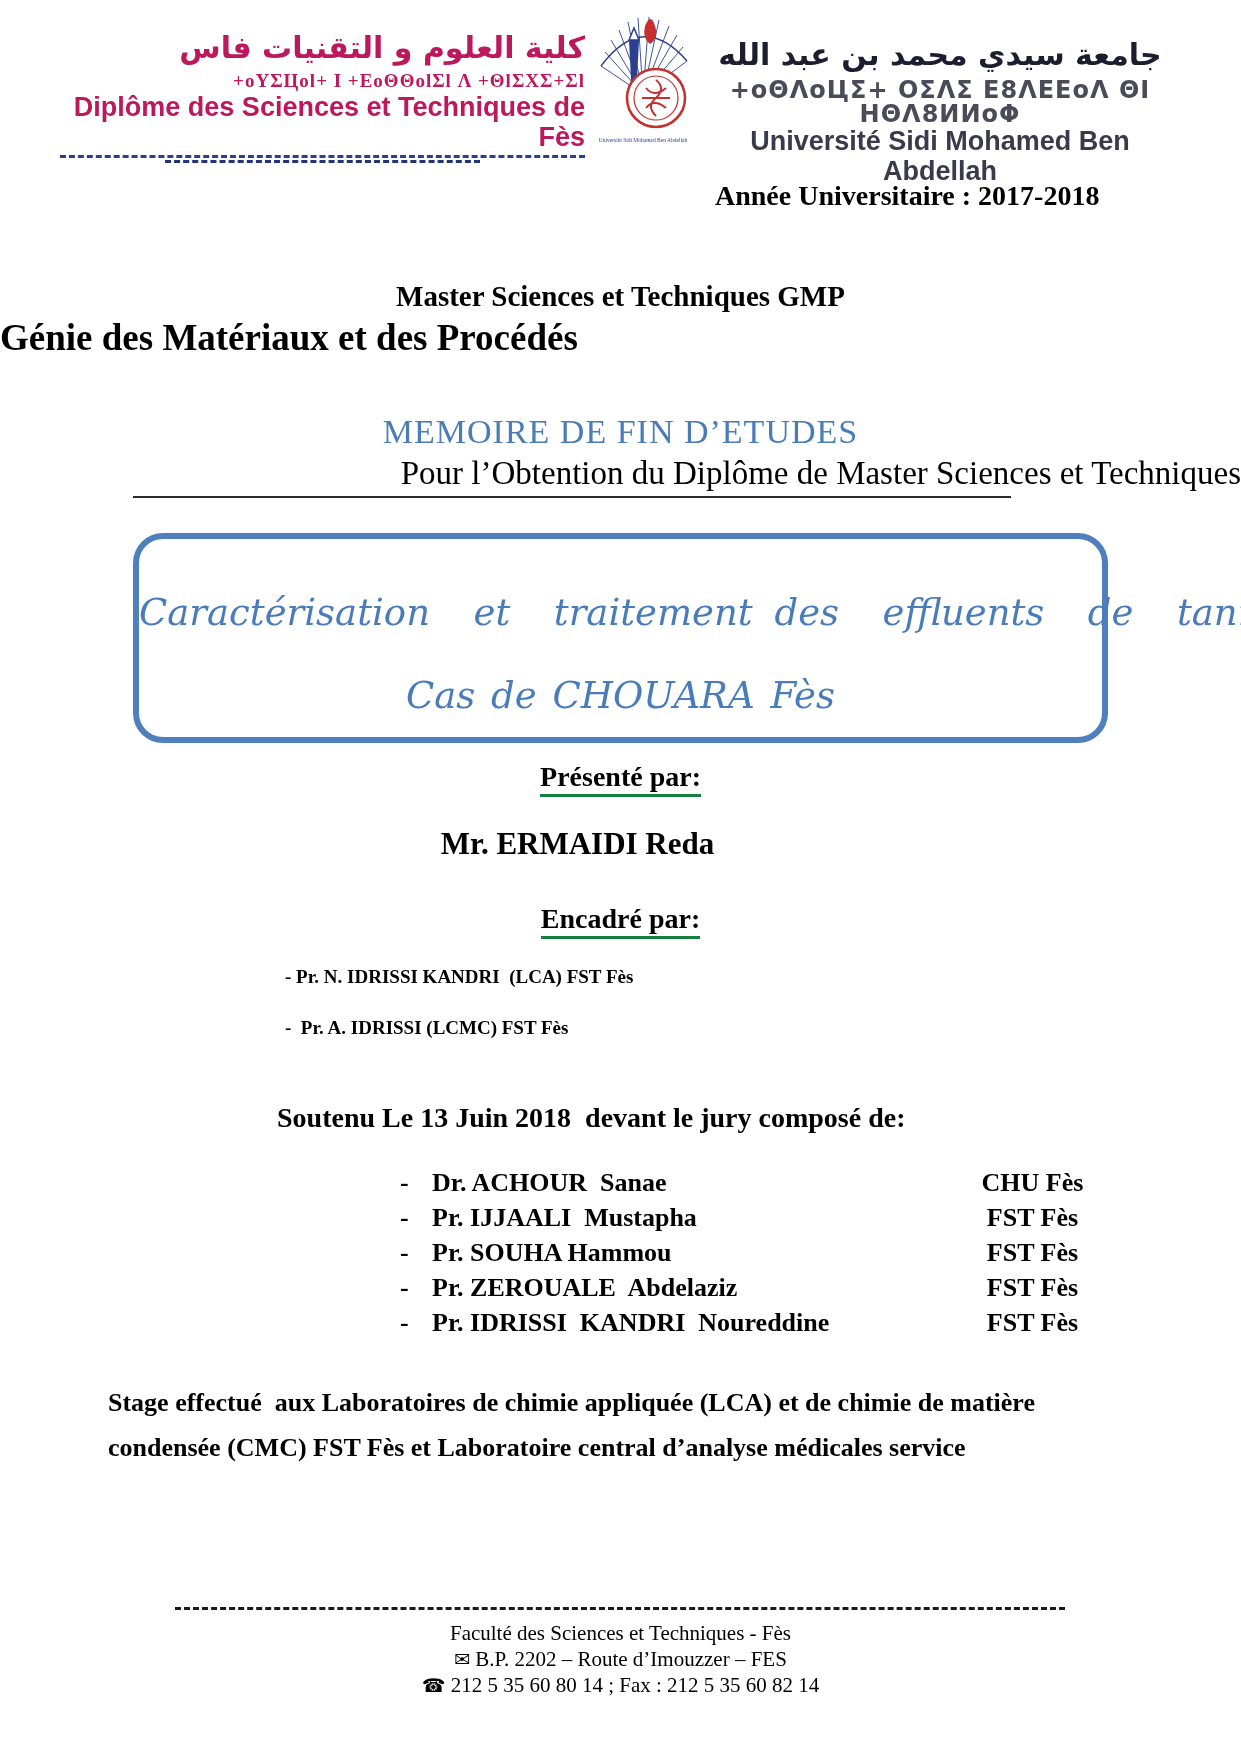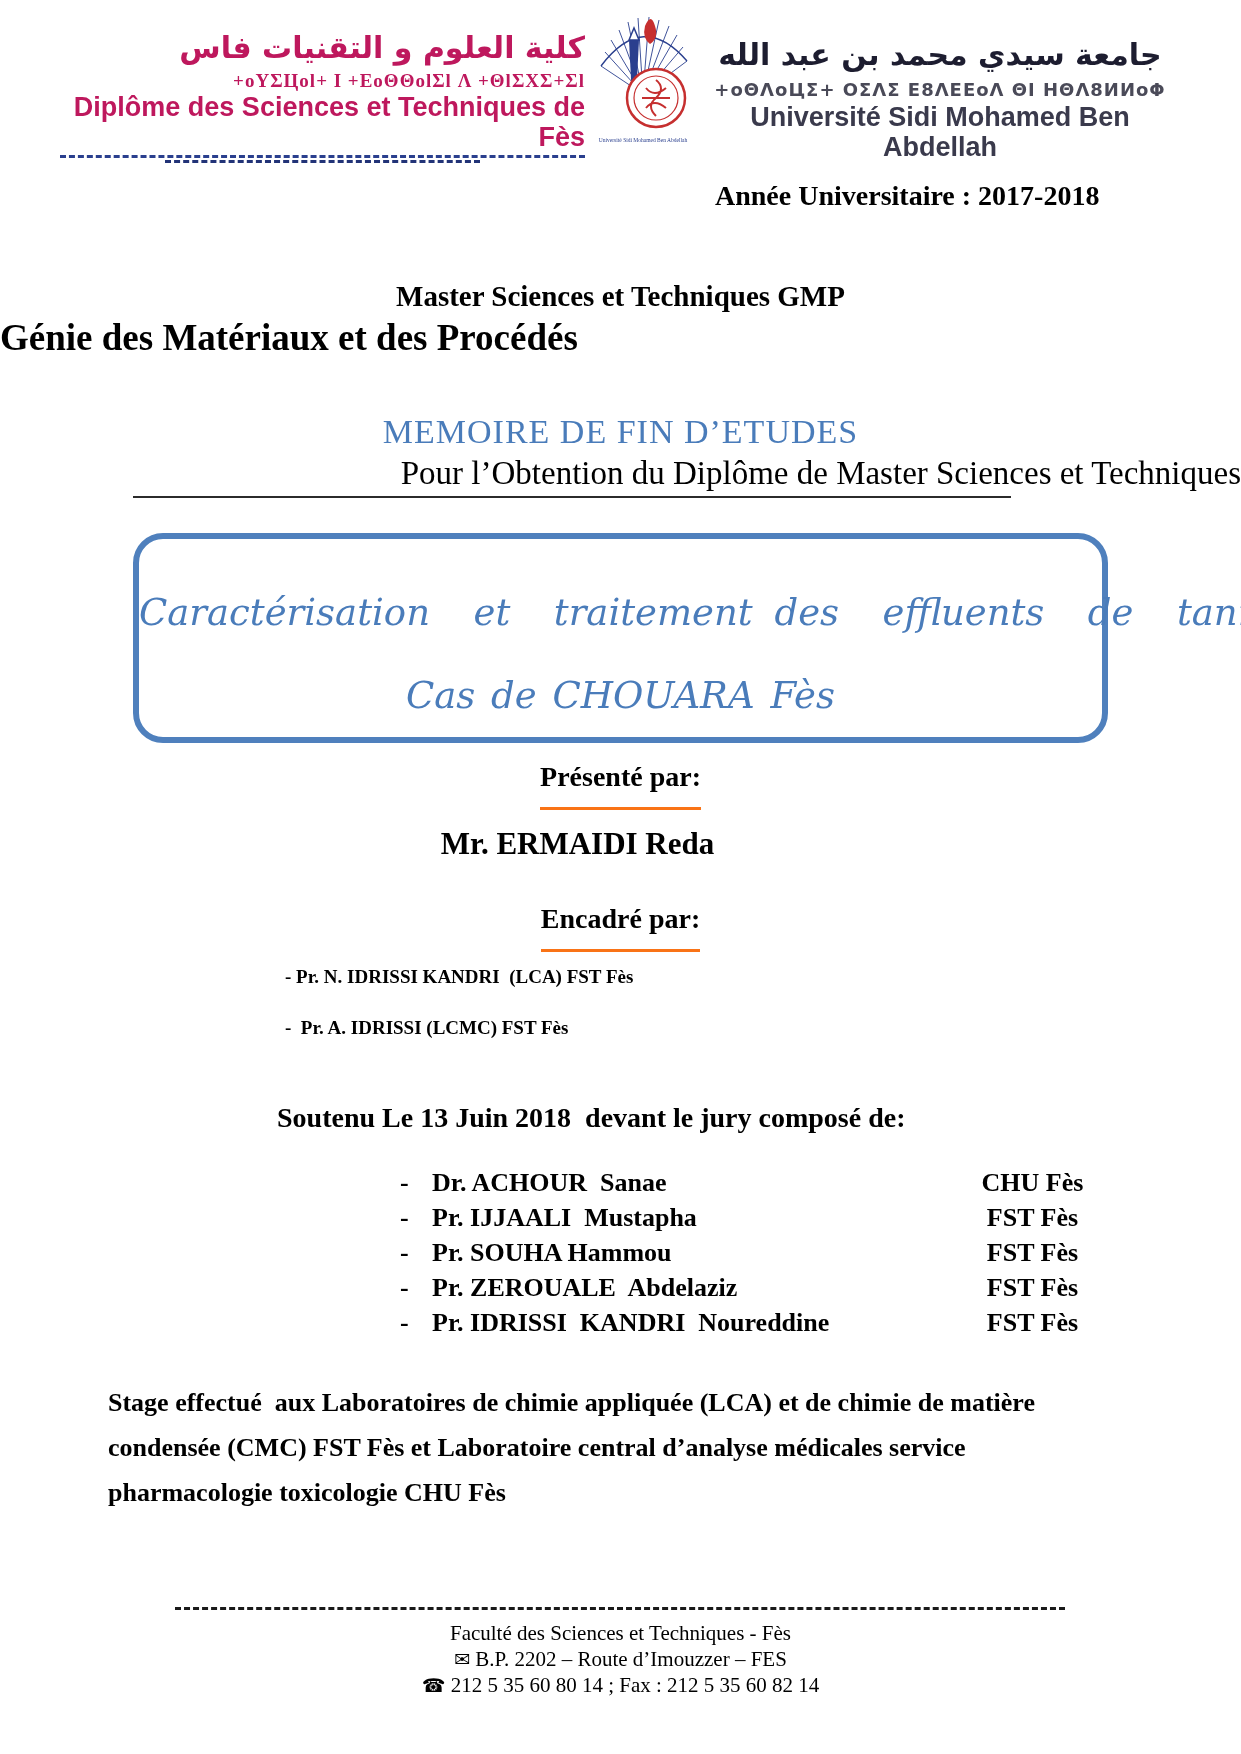--- a/index.html
+++ b/index.html
@@ -18,21 +18,21 @@
                 font-family:"Liberation Sans","DejaVu Sans",sans-serif;}
   .hdr-rule{margin-top:3px;border-top:3px dashed #2a3f8e;position:relative;height:6px;}
   .hdr-rule::after{content:"";position:absolute;left:20%;right:20%;top:2px;
                    border-top:3px dashed #223377;}
 
   .logo-wrap{left:593px;top:6px;width:100px;height:142px;}
 
   .hdr-right{left:695px;top:32px;width:490px;text-align:center;}
   .hdr-right .ar{font-size:30px;font-weight:bold;line-height:46px;color:#1d1d30;
                  font-family:"DejaVu Sans","Liberation Sans",sans-serif;}
-  .hdr-right .tif{font-size:18px;font-weight:bold;color:#4a4a58;letter-spacing:1px;line-height:24px;
+  .hdr-right .tif{font-size:24px;font-weight:bold;color:#4a4a58;letter-spacing:1px;line-height:24px;
                   font-family:"DejaVu Sans",sans-serif;}
   .hdr-right .fr{font-size:27px;font-weight:bold;color:#3a3a4c;line-height:30px;
                  font-family:"Liberation Sans","DejaVu Sans",sans-serif;}
 
   
   .year{left:715px;top:180px;width:400px;font-size:28px;font-weight:bold;}
   .program1{left:0;top:280px;width:100%;font-size:29px;font-weight:bold;text-align:center;}
   .program2{left:0;top:316px;width:100%;font-size:37px;font-weight:bold;text-align:left;}
   .memoire{left:0;top:413px;width:100%;font-size:34px;color:#4a7cba;text-align:center;letter-spacing:1px;}
   .purpose{left:0;top:455px;width:100%;font-size:33px;text-align:right;}
@@ -41,21 +41,21 @@
   .tbox{left:133px;top:533px;width:963px;height:198px;border:6px solid #4f80bd;
         border-radius:30px;background:#fff;text-align:center;}
   .tbox .l1{margin-top:52px;font-size:37px;color:#4a7cba;font-style:italic;
             word-spacing:10px;white-space:pre;
             font-family:"DejaVu Serif",serif;}
   .tbox .l2{margin-top:40px;font-size:37px;color:#4a7cba;font-style:italic;word-spacing:4px;
             font-family:"DejaVu Serif",serif;}
 
   
   .presented-label{left:0;top:761px;width:100%;text-align:center;font-size:28px;font-weight:bold;}
-  .presented-label span,.encadre-label span{border-bottom:3px solid #f97316;padding-bottom:15px;}
+  .presented-label span,.encadre-label span{border-bottom:3px solid #15803d;padding-bottom:2px;}
   .pname{left:0;top:826px;width:100%;text-align:center;font-size:31px;font-weight:bold;
          transform:translateX(-43px);}
   .encadre-label{left:0;top:903px;width:100%;text-align:center;font-size:28px;font-weight:bold;}
   .supervisors{left:285px;top:966px;font-size:19px;font-weight:bold;}
   .supervisors div{height:51px;}
   .soutenu{left:277px;top:1102px;font-size:28px;font-weight:bold;}
 
   .jury{left:400px;top:1168px;width:700px;font-size:26px;font-weight:bold;}
   .jury-row{display:flex;align-items:baseline;height:35px;}
   .jury-row .bullet{width:32px;}
@@ -155,21 +155,20 @@
   <div class="jury-row">
     <span class="bullet">-</span>
     <span class="jname pre">Pr. IDRISSI  KANDRI  Noureddine</span>
     <span class="jorg pre">FST Fès</span>
   </div>
 </div>
 
 <div class="abs stage">
   <div class="pre">Stage effectué  aux Laboratoires de chimie appliquée (LCA) et de chimie de matière</div>
   <div class="pre">condensée (CMC) FST Fès et Laboratoire central d’analyse médicales service</div>
-  <div class="pre">pharmacologie toxicologie CHU Fès</div>
 </div>
 
 <div class="abs footer-rule"></div>
 <div class="abs footer">
   <div>Faculté des Sciences et Techniques -  Fès</div>
   <div>
     <span class="icon">✉</span>
     <span>B.P. 2202 – Route d’Imouzzer – FES</span>
   </div>
   <div>

